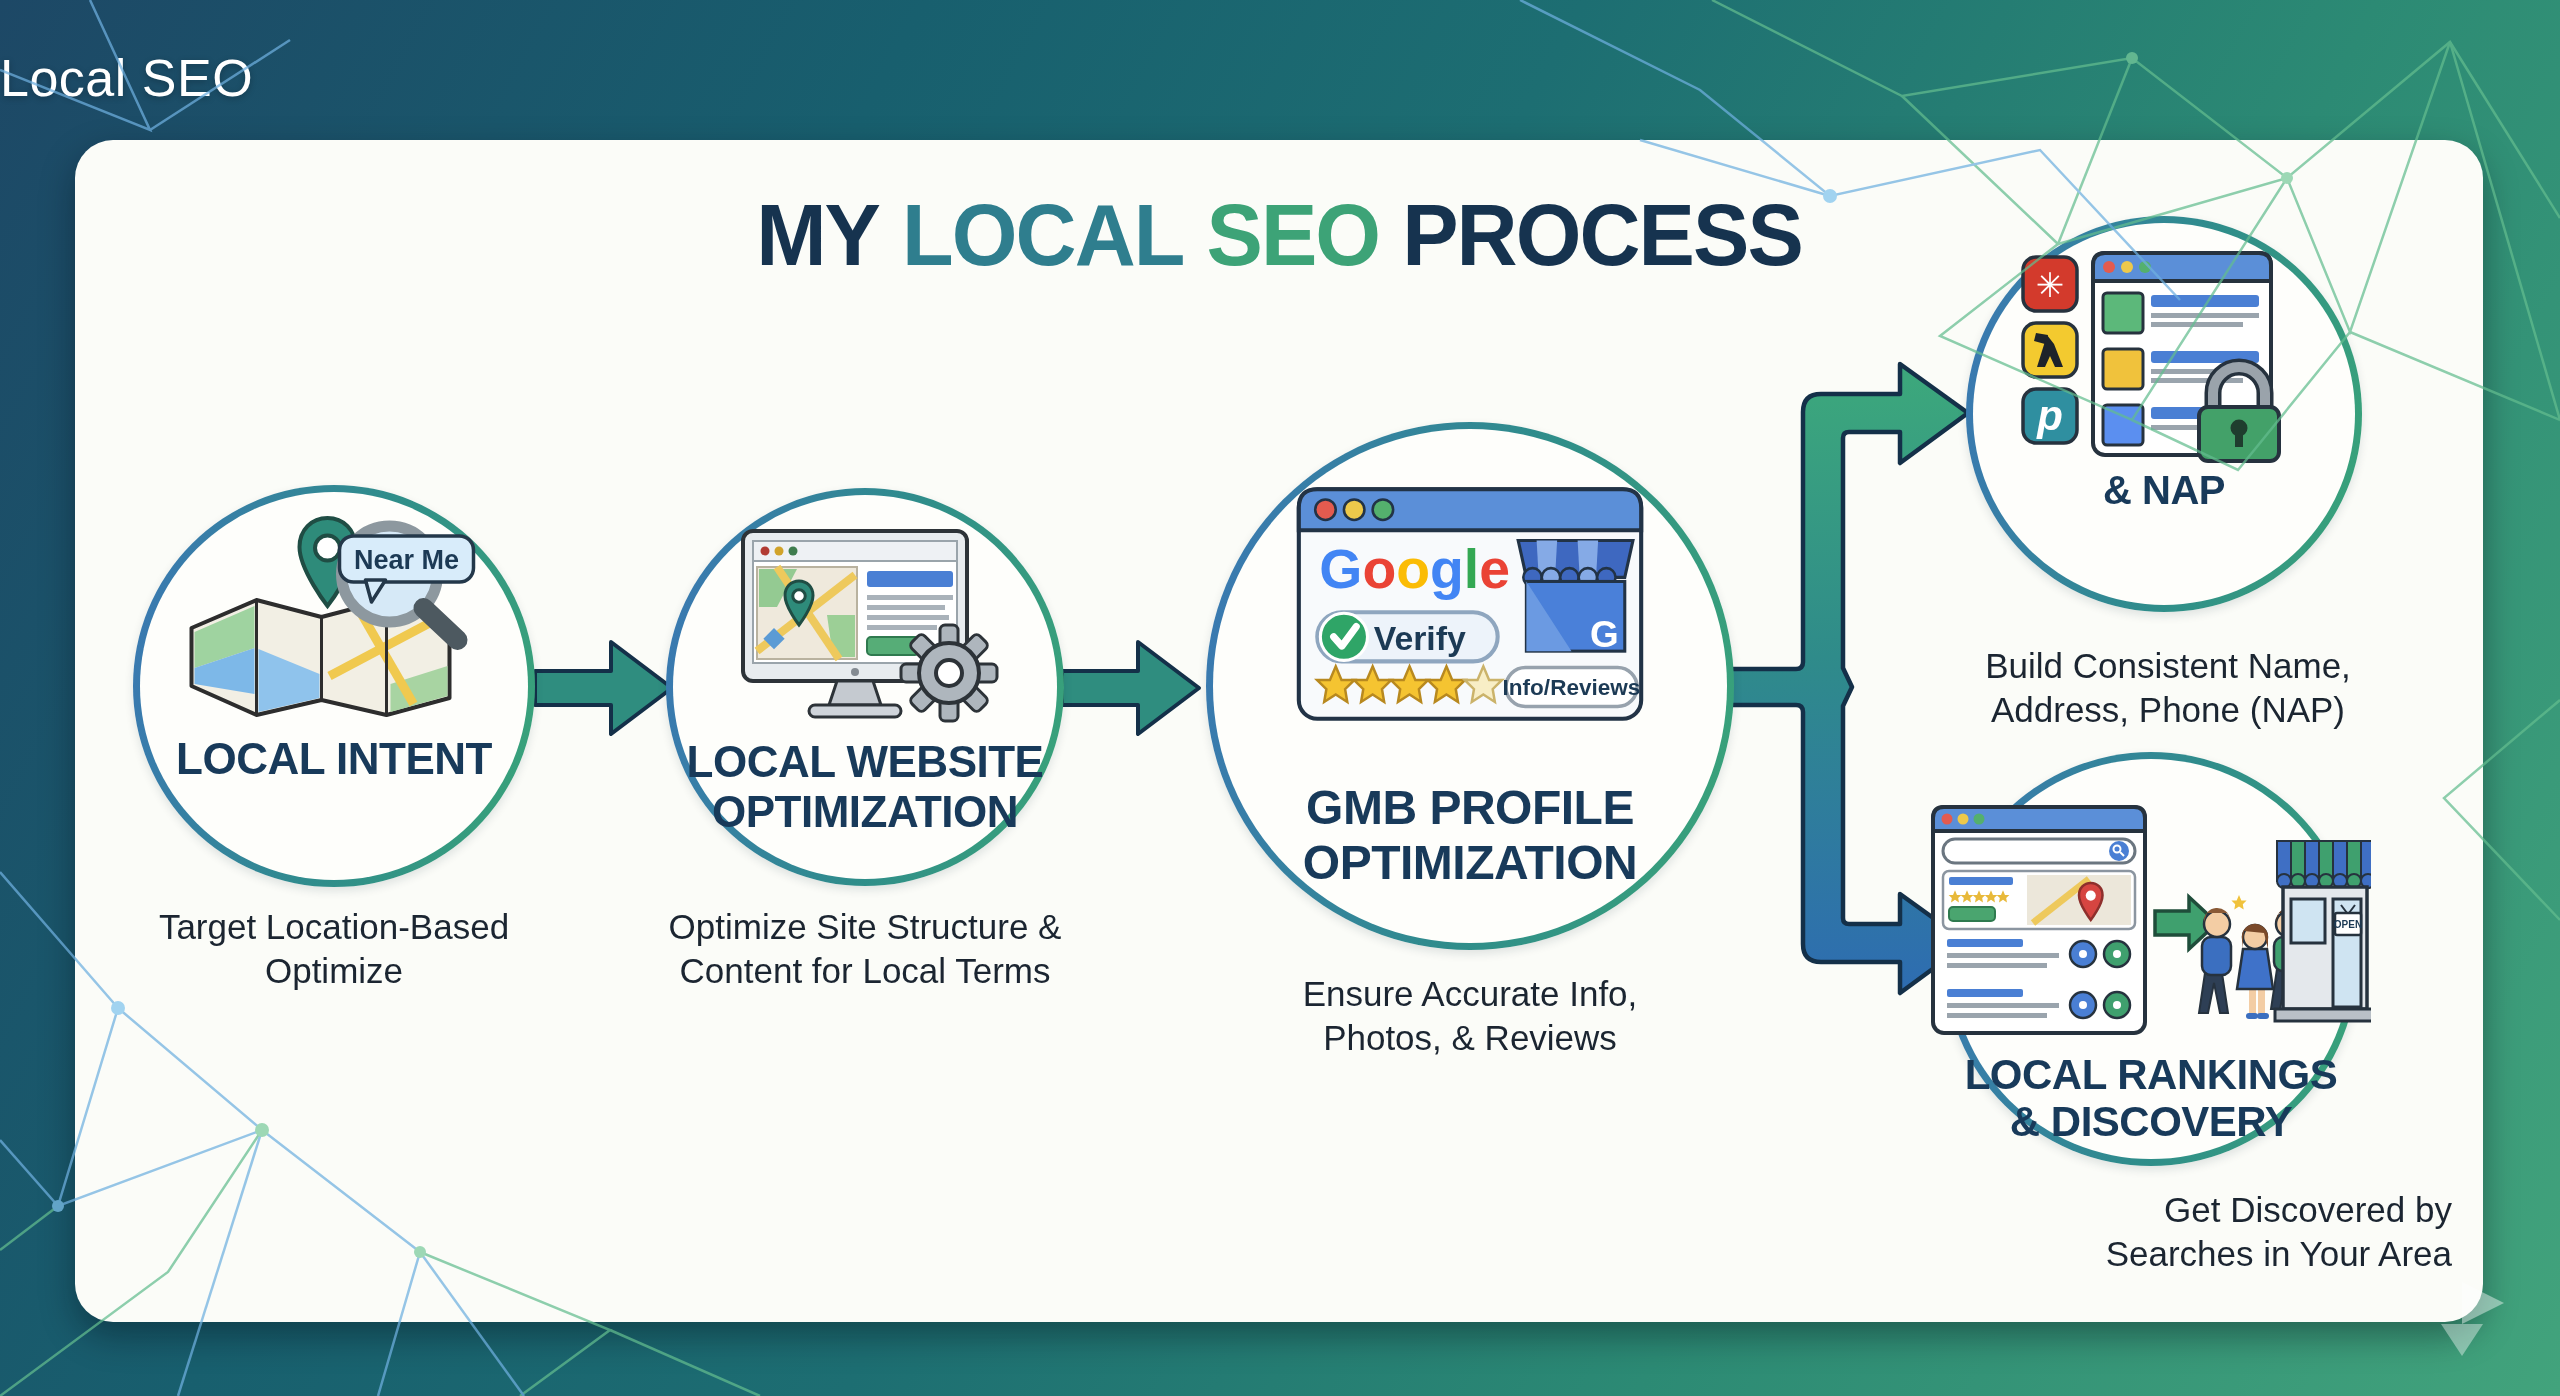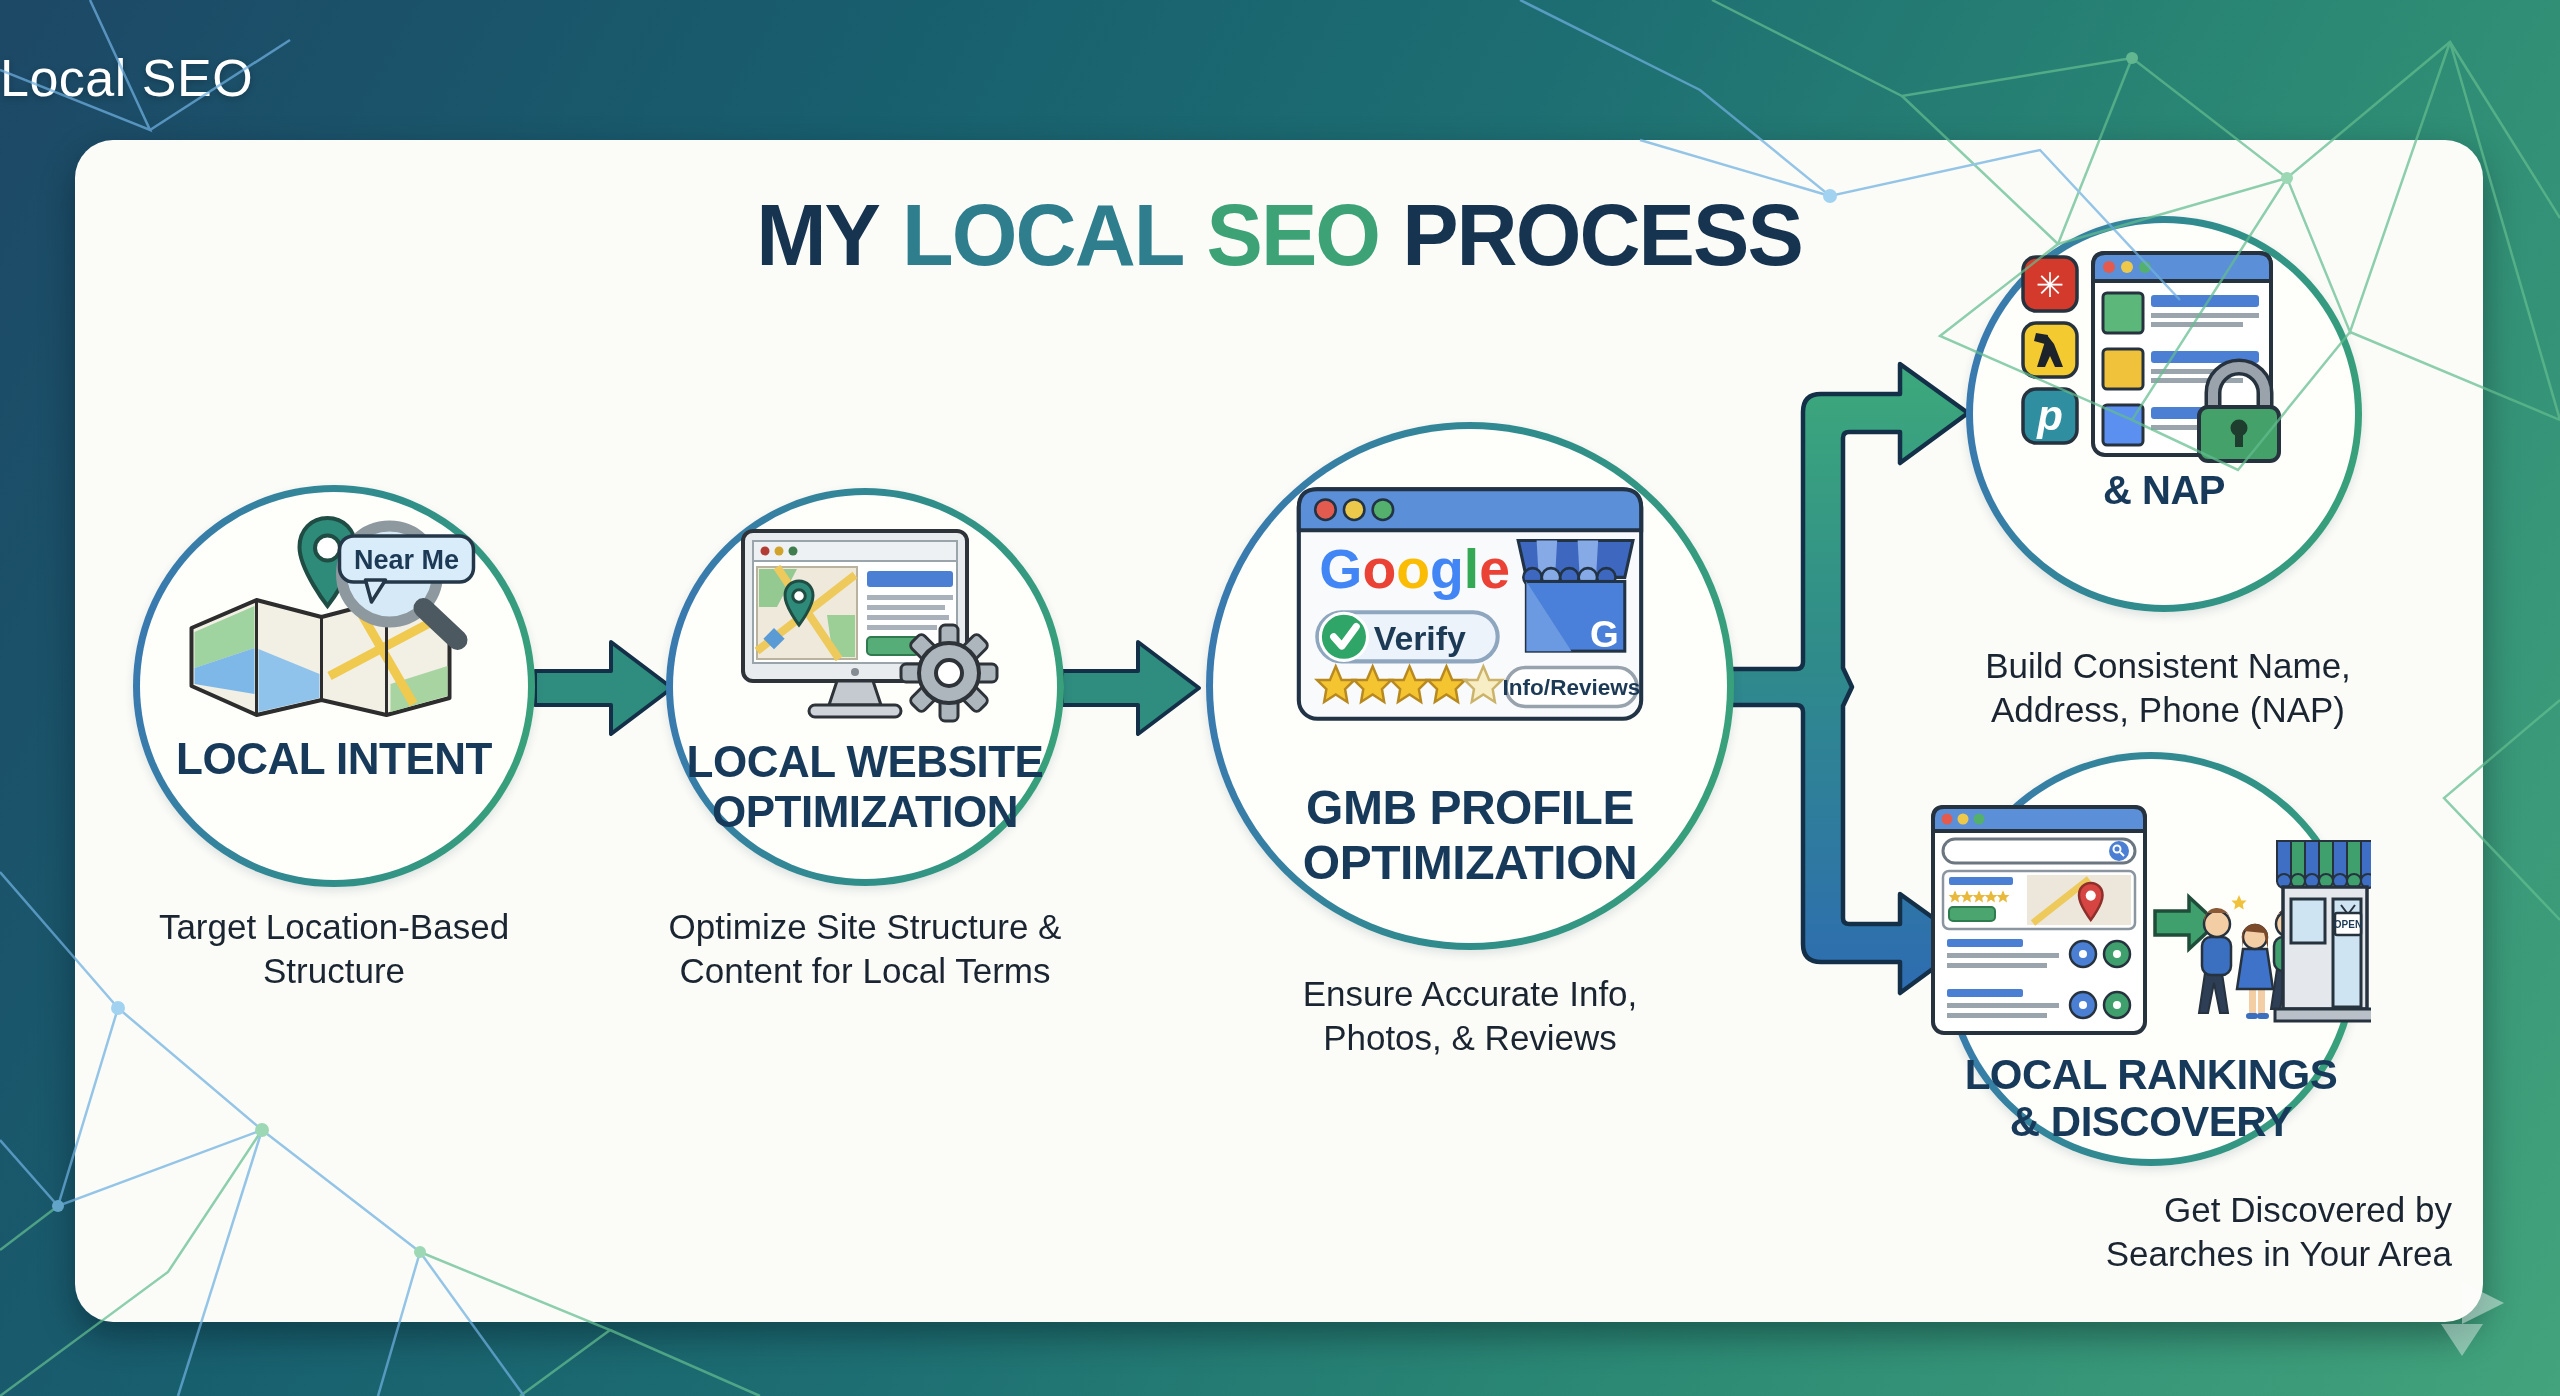--- a/index.html
+++ b/index.html
@@ -101,21 +101,21 @@
         <text x="17" y="-14" text-anchor="middle" dominant-baseline="central" font-size="27" font-weight="700" fill="#1c3a55">Near Me</text>
       </g>
     </svg>
     <div class="circle-title t1" style="top:242px;">
       <span>LOCAL INTENT</span>
     </div>
   </div>
 </div>
 <div class="caption" style="left:74px;top:905px;width:520px;">
   <span>Target Location-Based</span>
-  <span>Structure</span>
+  <span>Optimize</span>
 </div>
 
 <div class="circle" style="left:666px;top:488px;width:398px;height:398px;">
   <div class="circle-inner">
     <svg class="icon" style="top:28px" width="320" height="212" viewBox="0 0 320 212">
       <rect x="38" y="8" width="224" height="150" rx="10" fill="#e8ecef" stroke="#2d3338" stroke-width="4"></rect>
       <rect x="48" y="18" width="204" height="122" fill="#ffffff" stroke="#9aa4ab" stroke-width="2"></rect>
       <rect x="48" y="18" width="204" height="20" fill="#eef1f4" stroke="#9aa4ab" stroke-width="2"></rect>
       <circle cx="60" cy="28" r="4.5" fill="#b23b33"></circle>
         <circle cx="74" cy="28" r="4.5" fill="#d1a32a"></circle>

